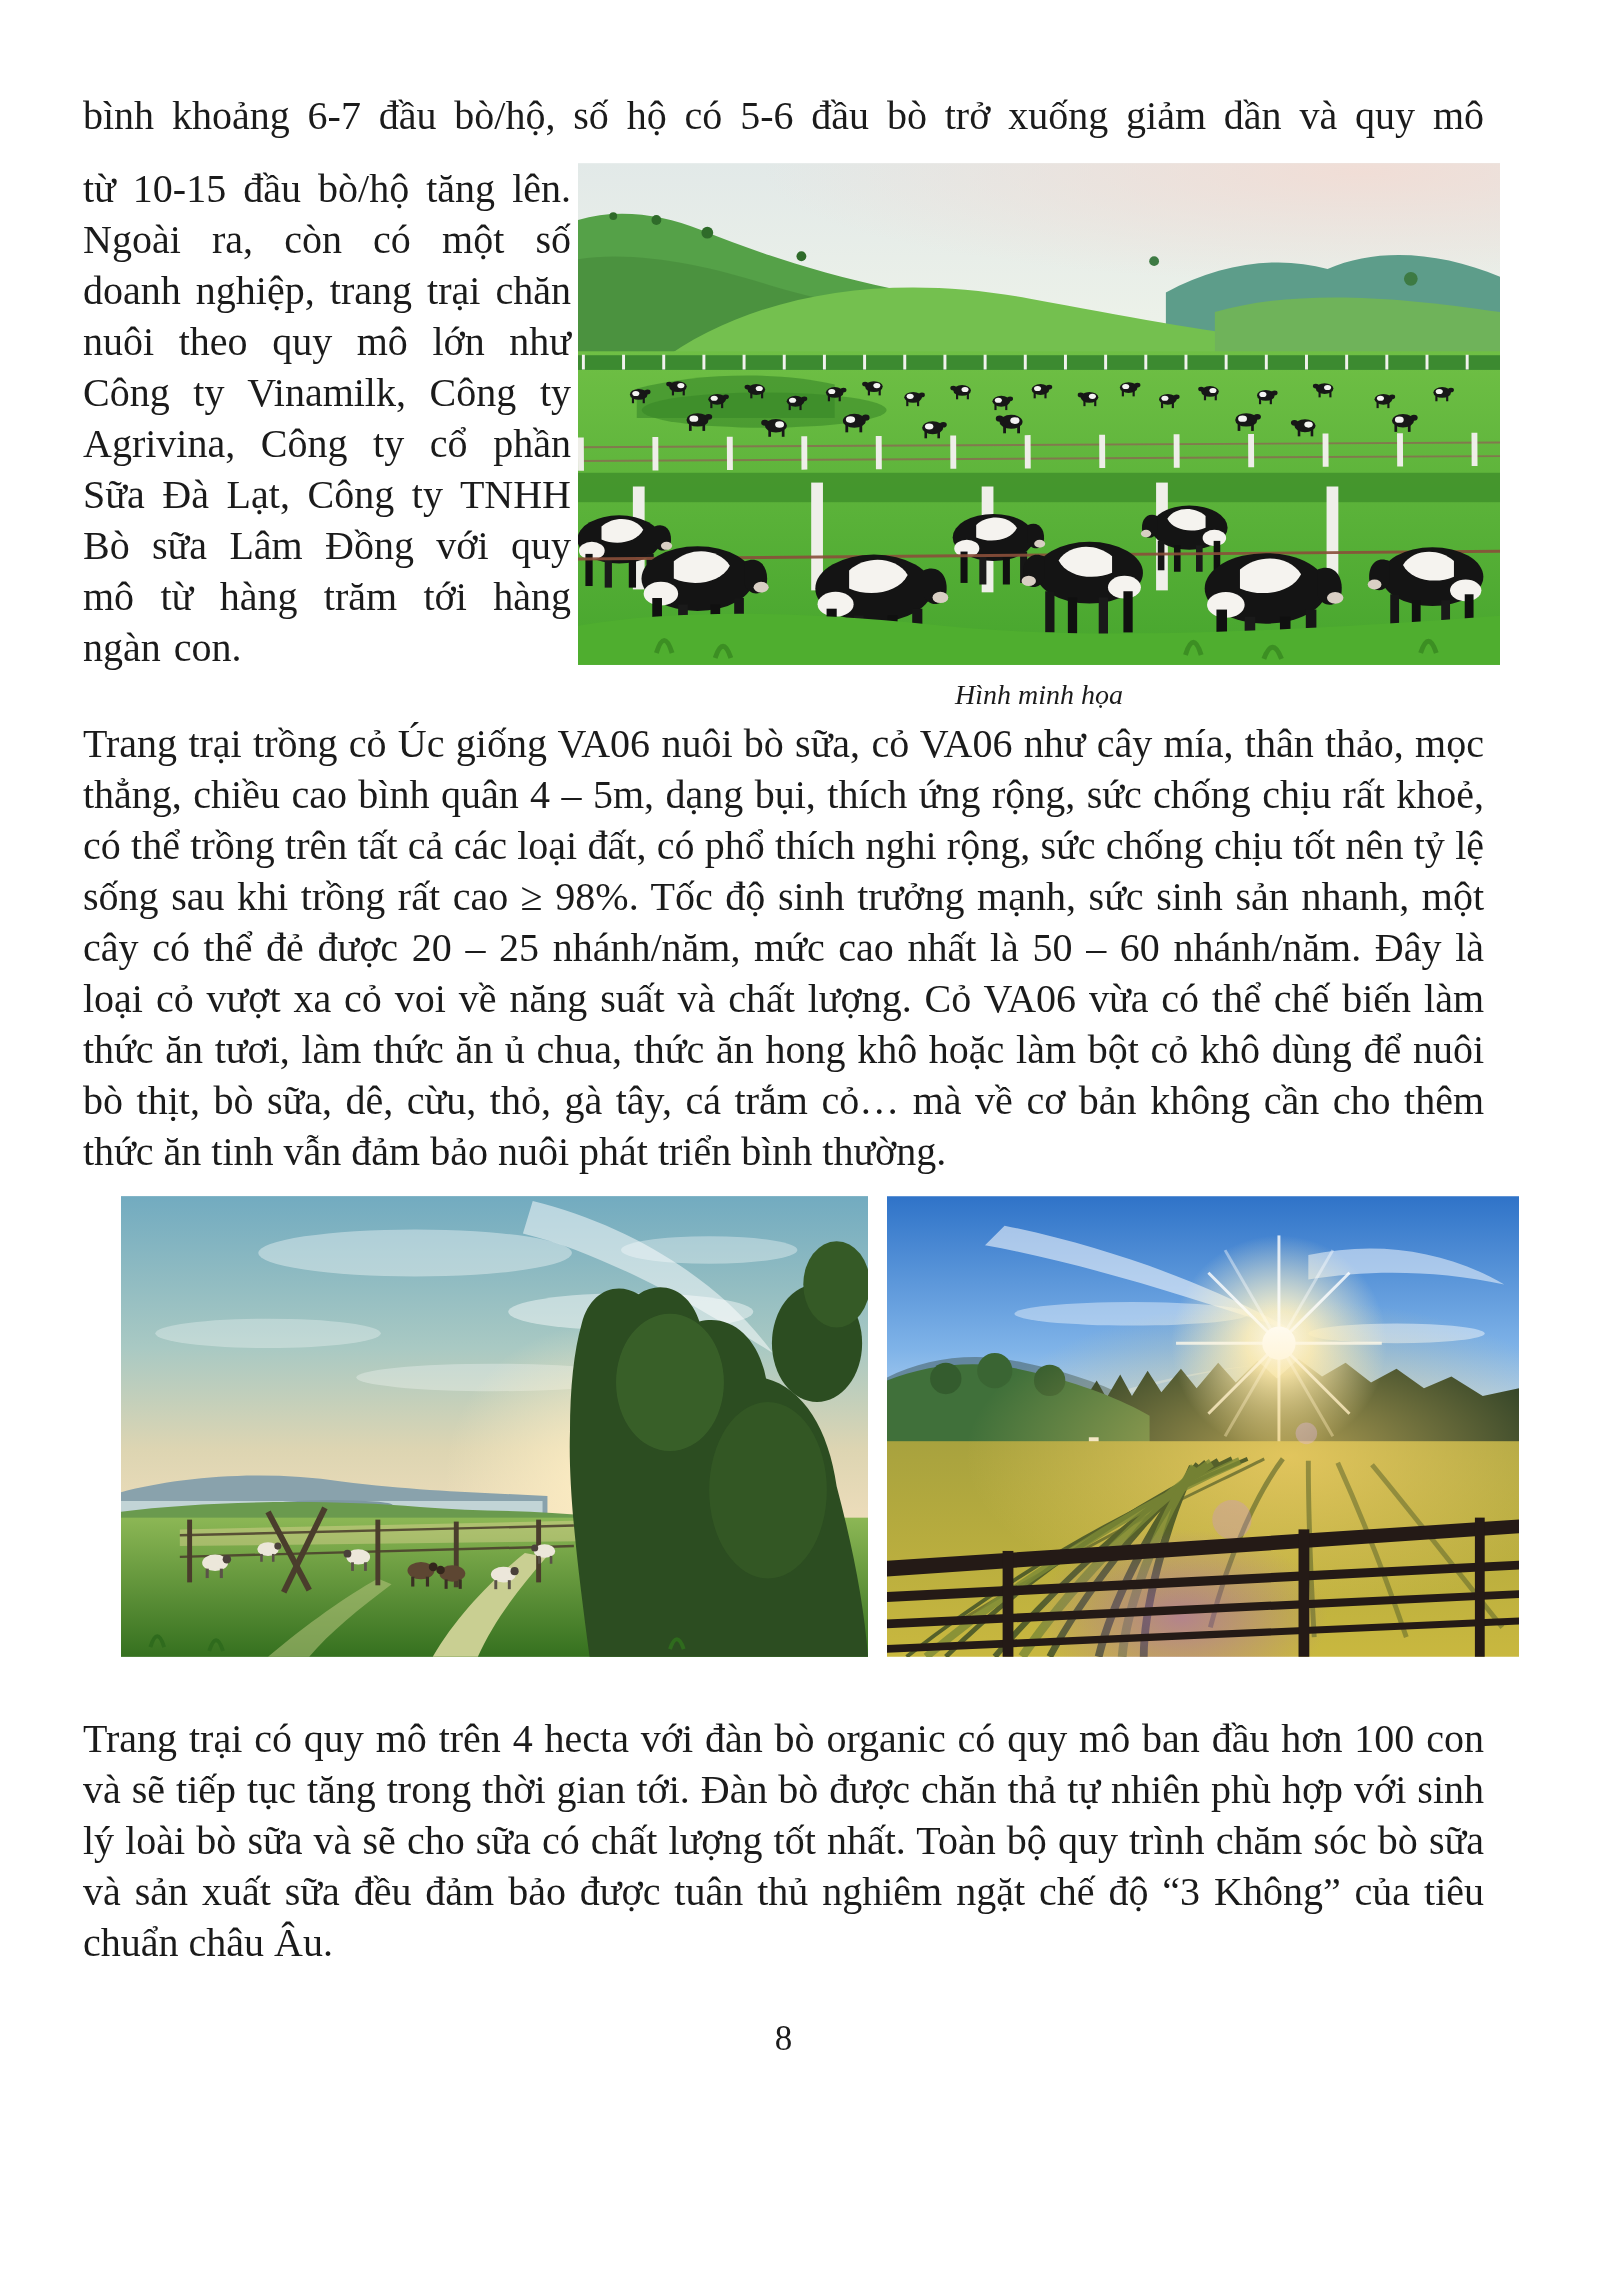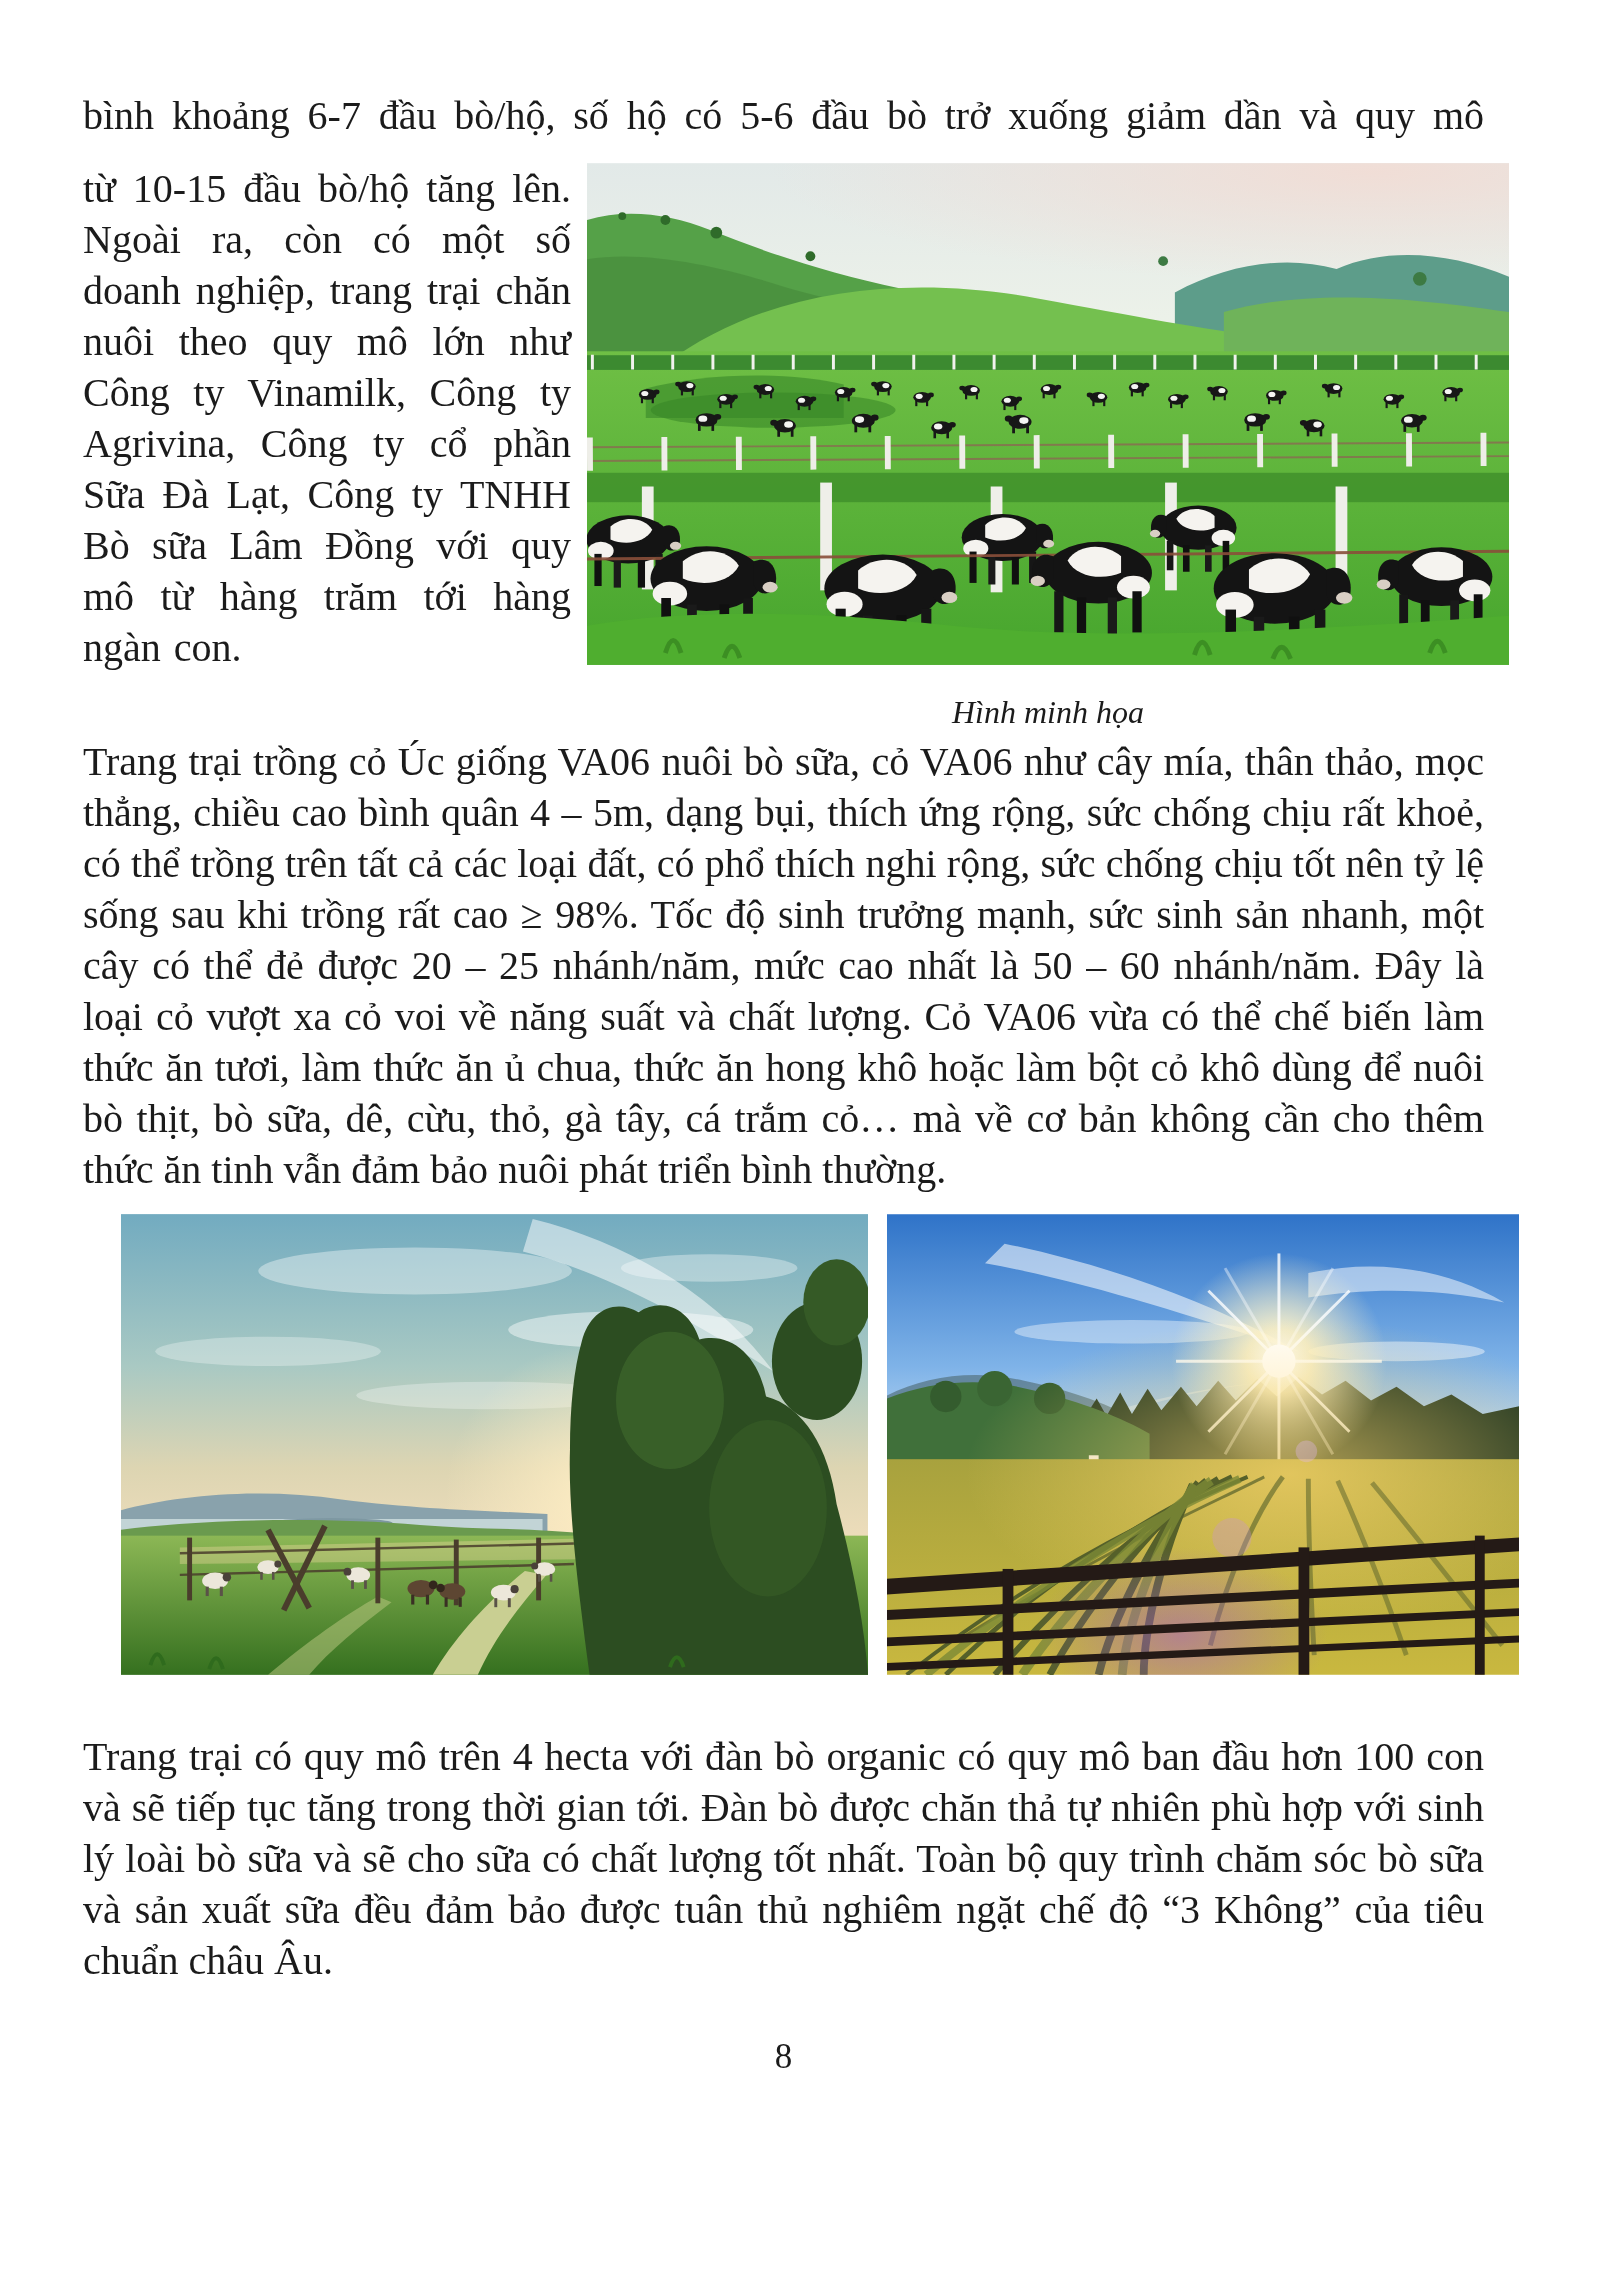--- a/index.html
+++ b/index.html
@@ -23,38 +23,38 @@
   }
   .intro-line{
     font-size:40px;line-height:51px;
     text-align:justify;
     text-align-last:justify;
     white-space:normal;
   }
   .media-row{
     display:flex;
     margin-top:21.6px;
-    gap:16px;
+    gap:7px;
     font-family:Liberation Serif, serif;
   }
   .wrap-col{
     width:488px;
     flex:0 0 488px;
     font-size:40px;line-height:51px;
     text-align:justify;
     word-spacing:2.9px;
   }
   .photo-col{width:922px;flex:0 0 922px;}
   .photo-frame{width:922px;height:502px;display:block;}
   .photo-frame svg{display:block;}
   .caption{
-    margin-top:24px;
+    margin-top:6px;
     text-align:center;
     font-style:italic;
-    font-size:32px;line-height:47px;
+    font-size:28px;line-height:47px;
   }
   .section-heading{
     margin:39px 0 5.9px 0;
     font-size:43px;
     line-height:51px;
     font-weight:bold;
     font-style:italic;
   }
   .section-heading span{
     display:inline-block;

